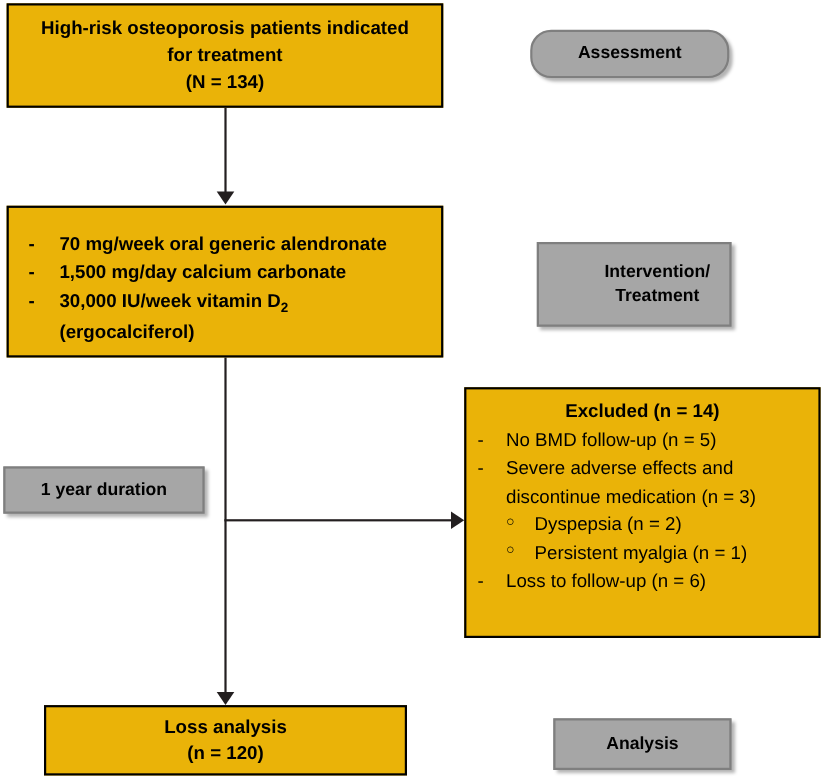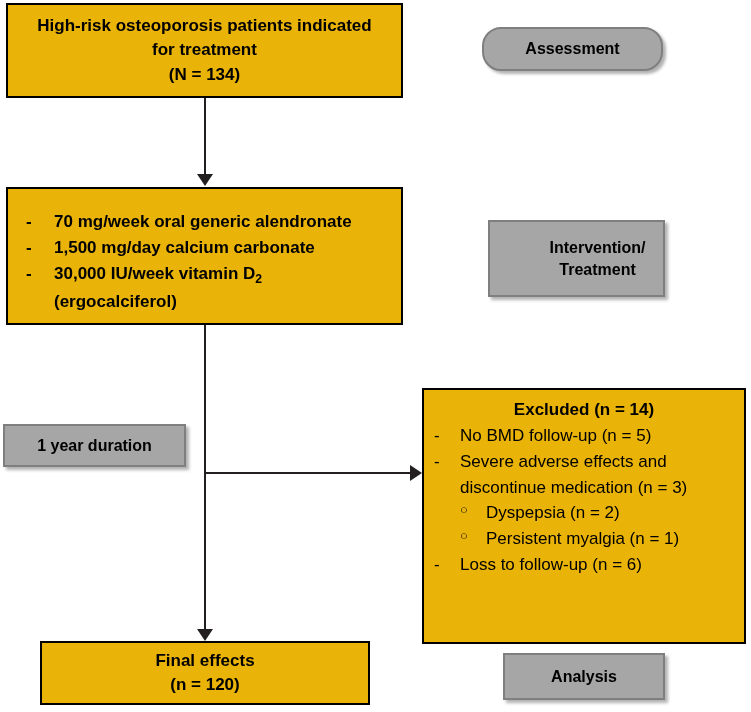--- a/index.html
+++ b/index.html
@@ -187,21 +187,21 @@
   <div class="vline" style="left:204px; top:325px; height:305px;"></div>
   <div class="arrow-down" style="left:197px; top:629px;"></div>
 
   <div class="hline" style="left:204px; top:472px; width:208px;"></div>
   <div class="arrow-right" style="left:410px; top:465px;"></div>
 
   <div class="stage" style="left:3px; top:424px; width:183px; height:43px;">
     <div class="stage-line">1 year duration</div>
   </div>
 
-  <div class="box" style="left:422px; top:388px; width:324px; height:256px;">
+  <div class="box" style="left:422px; top:352px; width:324px; height:228px;">
     <div class="excl-title">Excluded (n = 14)</div>
     <div class="excl-list">
 
       <div class="excl-row">
         <span class="excl-marker">-</span>
         <span class="excl-text">No BMD follow-up (n = 5)</span>
       </div>
 
       <div class="excl-row">
         <span class="excl-marker">-</span>
@@ -221,21 +221,21 @@
 
       <div class="excl-row">
         <span class="excl-marker">-</span>
         <span class="excl-text">Loss to follow-up (n = 6)</span>
       </div>
 
     </div>
   </div>
 
   <div class="box box-center" style="left:40px; top:641px; width:330px; height:64px;">
-    <div class="box-line">Final effects</div>
+    <div class="box-line">Loss analysis</div>
     <div class="box-line">(n = 120)</div>
   </div>
 
   <div class="stage" style="left:503px; top:653px; width:162px; height:47px;">
     <div class="stage-line">Analysis</div>
   </div>
 
 </div>
 
 </body></html>

